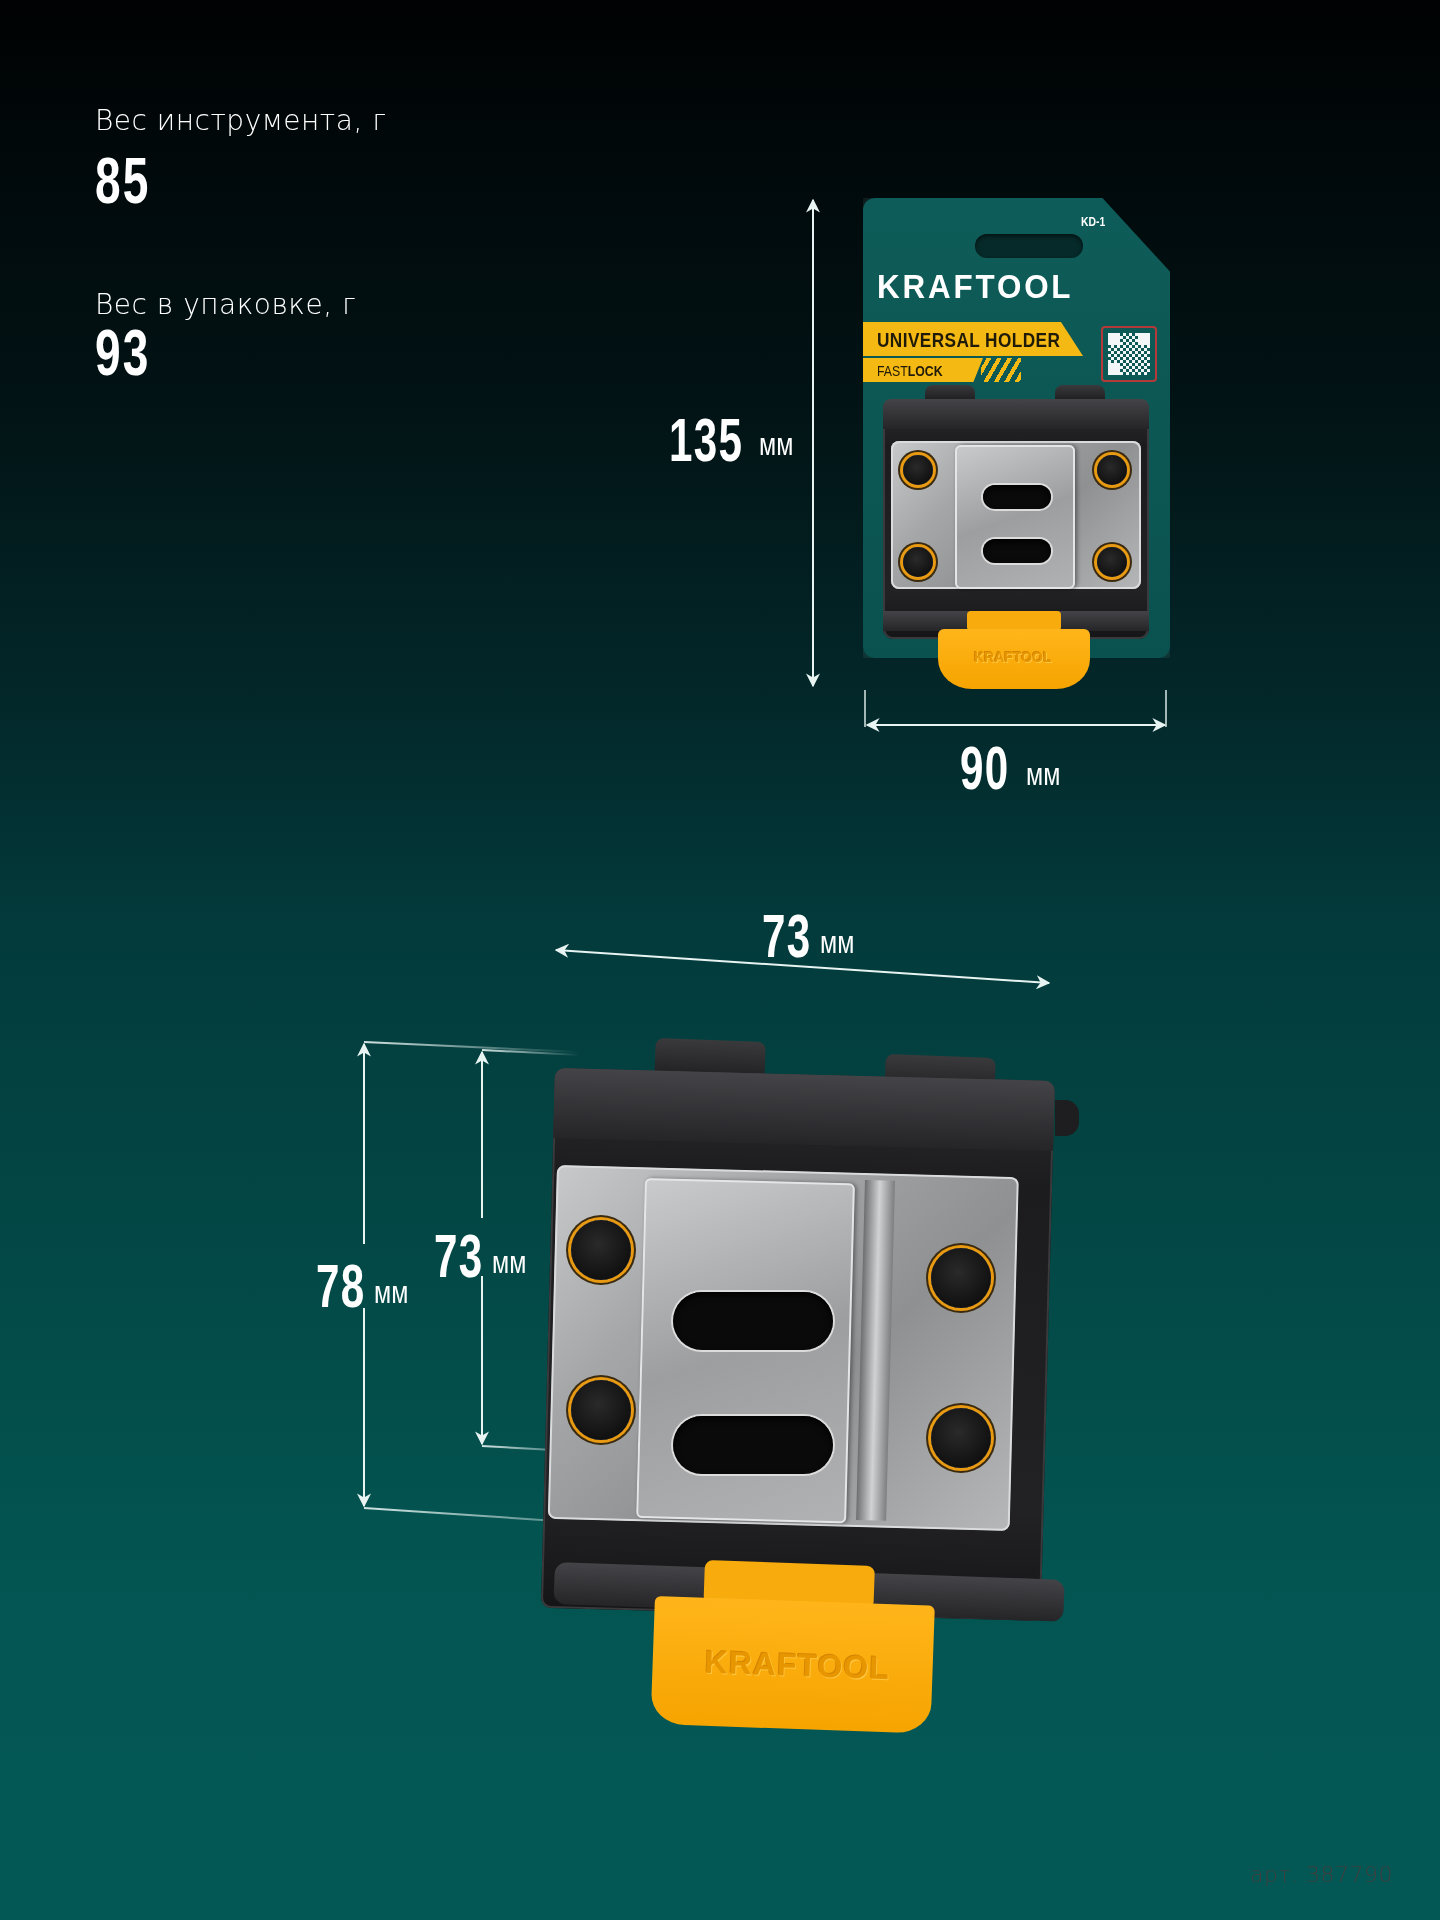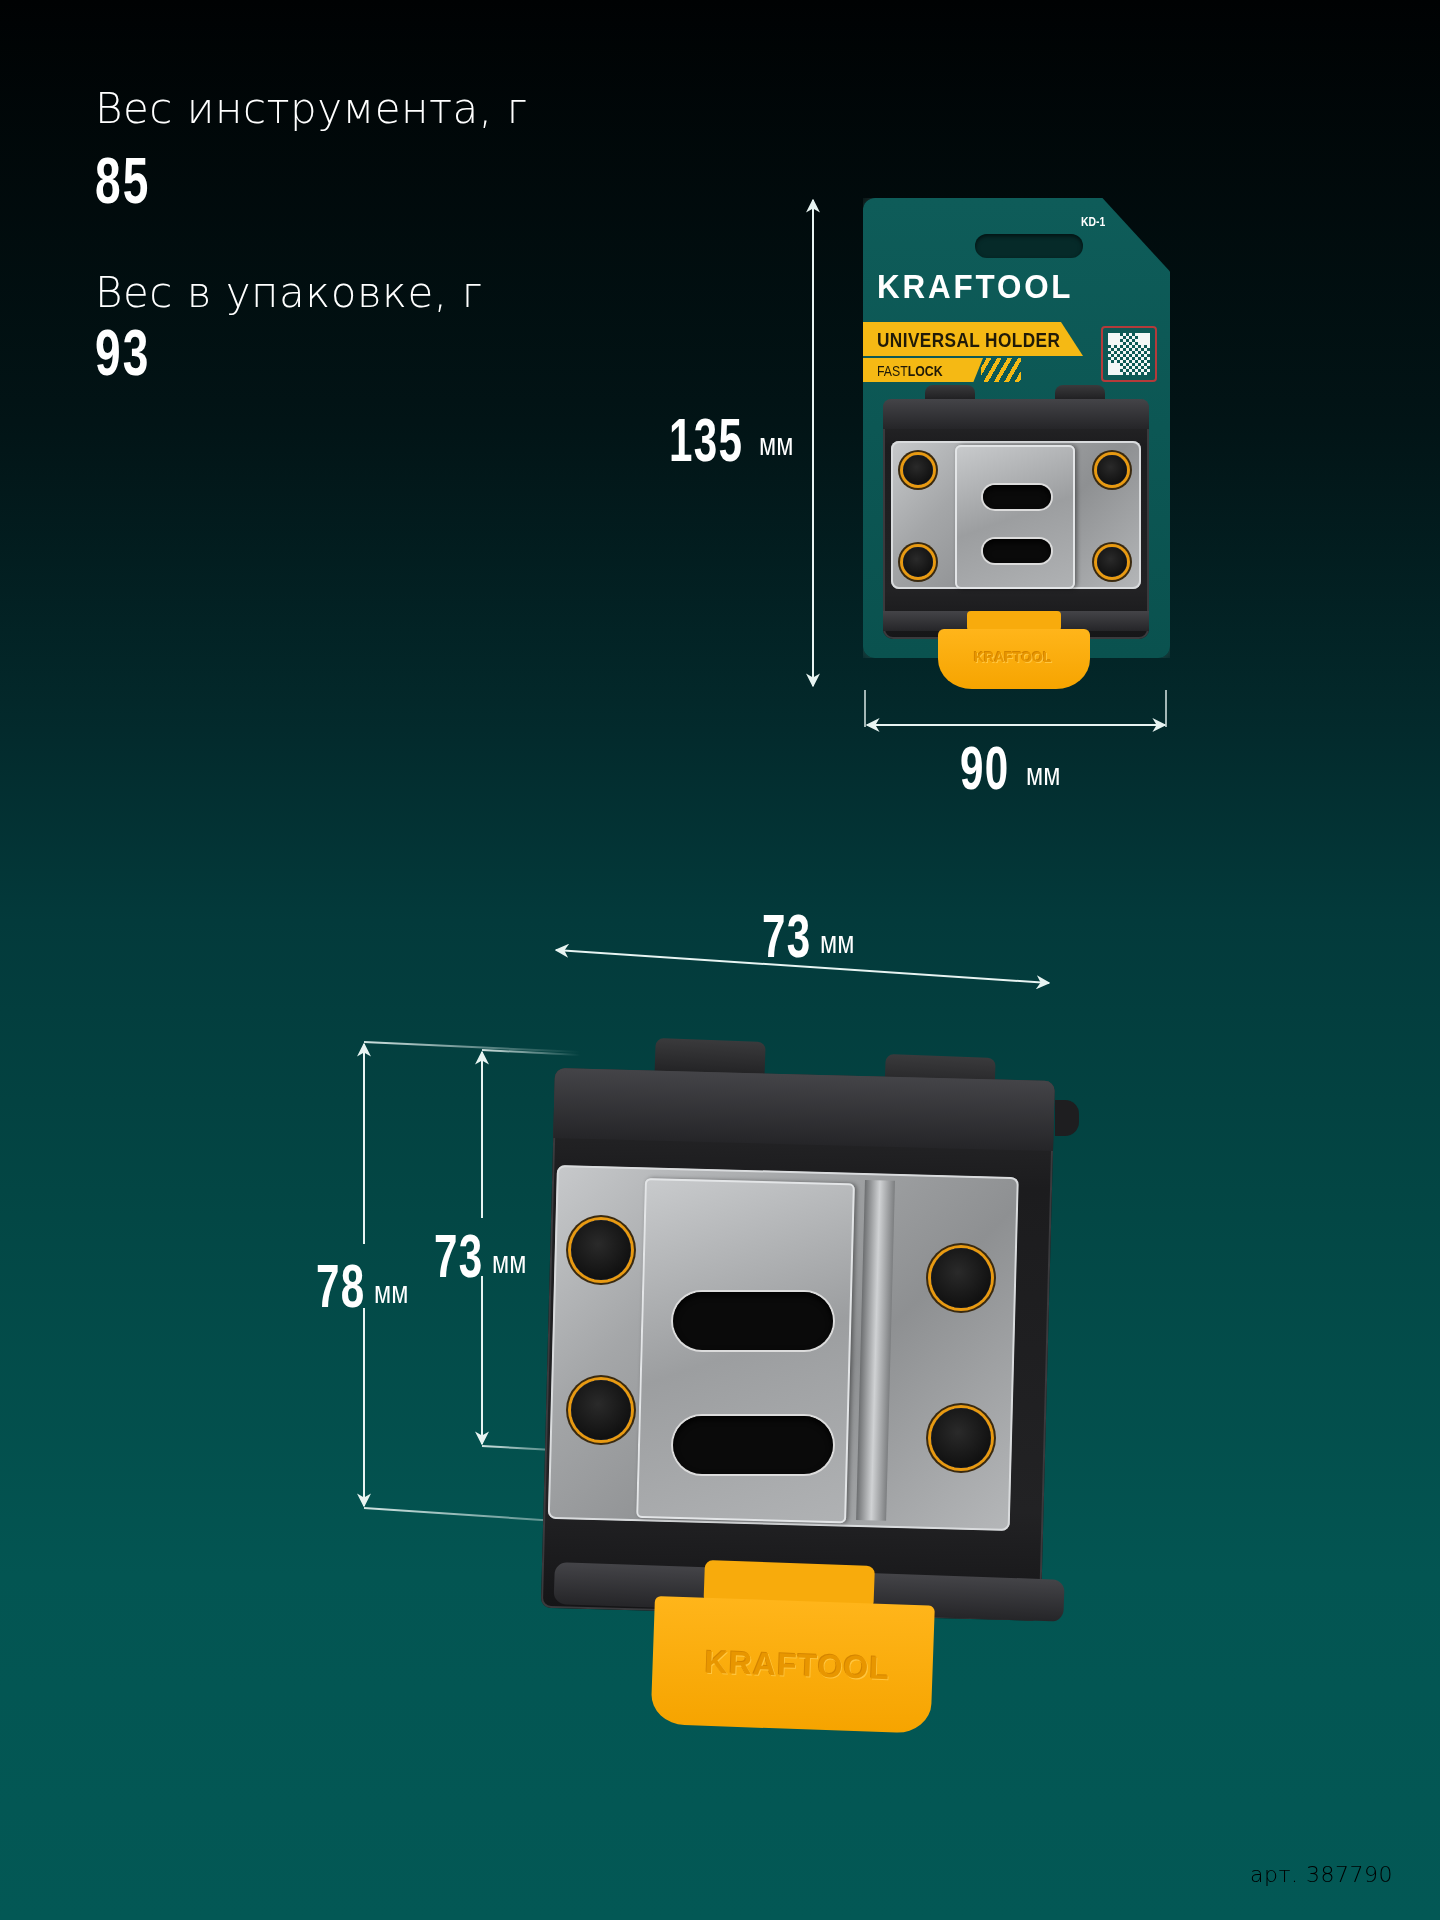--- a/index.html
+++ b/index.html
@@ -3,26 +3,26 @@
 <meta charset="utf-8">
 <style>
   html, body { margin:0; padding:0; }
   body {
     width:1440px; height:1920px; position:relative; overflow:hidden;
     background: linear-gradient(180deg, #000203 0%, #021416 22%, #032a2c 38%, #033a3b 48%, #034644 62%, #035552 82%, #035855 100%);
     font-family: "Liberation Sans", sans-serif;
     color:#fff;
   }
   .abs { position:absolute; }
-  .spec-label { font-family:"DejaVu Sans", sans-serif; font-size:42px; font-weight:300; letter-spacing:0.5px; color:#fff; white-space:nowrap; }
+  .spec-label { font-family:"DejaVu Sans", sans-serif; font-size:28px; font-weight:300; letter-spacing:0.5px; color:#fff; white-space:nowrap;margin-top:20px; }
   .spec-value { font-family:"Liberation Sans", sans-serif; font-weight:bold; font-size:64px; color:#fff; transform:scaleX(0.72); transform-origin:left top; letter-spacing:3px; }
   .dim-num { font-family:"Liberation Sans", sans-serif; font-weight:bold; color:#fff; transform:scaleX(0.68); transform-origin:left top; white-space:nowrap; letter-spacing:2px; }
   .dim-unit { font-family:"Liberation Sans", sans-serif; color:#fff; transform:scaleX(0.78); transform-origin:left top; white-space:nowrap; }
   svg { position:absolute; left:0; top:0; overflow:visible; }
-  .art { font-family:"DejaVu Sans", sans-serif; font-weight:300; font-size:22px; color:#000000; letter-spacing:0.5px; }
+  .art { font-family:"DejaVu Sans", sans-serif; font-weight:300; font-size:22px; color:#404040; letter-spacing:0.5px; }
 
   
   .card {
     position:absolute; left:863px; top:198px; width:307px; height:460px;
     background: linear-gradient(180deg, #0e5c59 0%, #0a524f 100%);
     border-radius:12px;
     clip-path: polygon(0 0, 78% 0, 100% 16%, 100% 100%, 0 100%);
     box-shadow: 0 0 18px rgba(140,200,190,0.35);
   }
   .card-model { position:absolute; left:218px; top:16px; font-size:13px; font-weight:bold; color:#fff; transform:scaleX(0.8); transform-origin:left top; }

